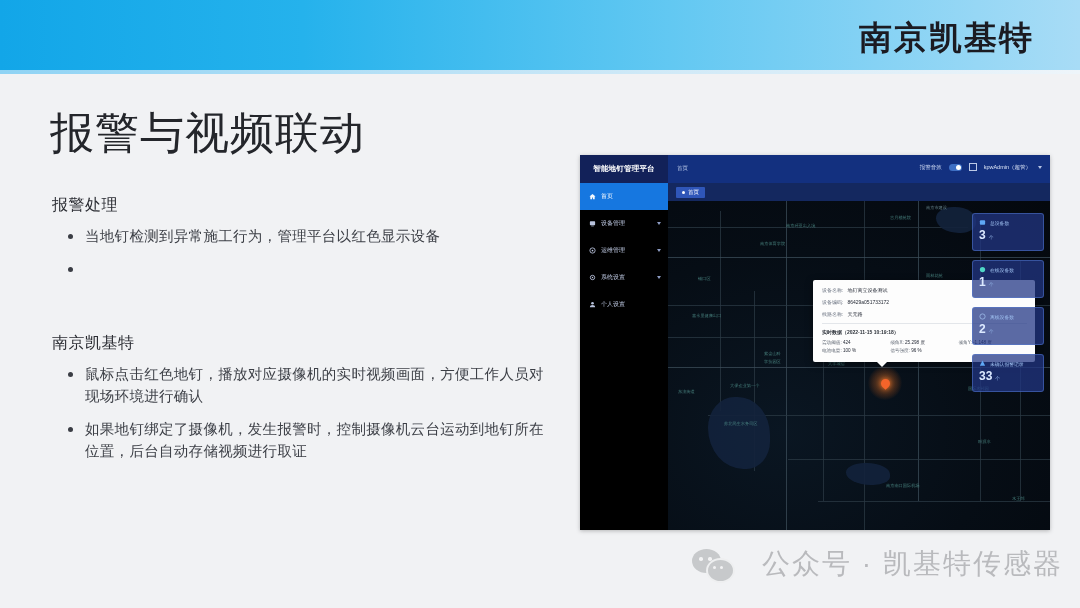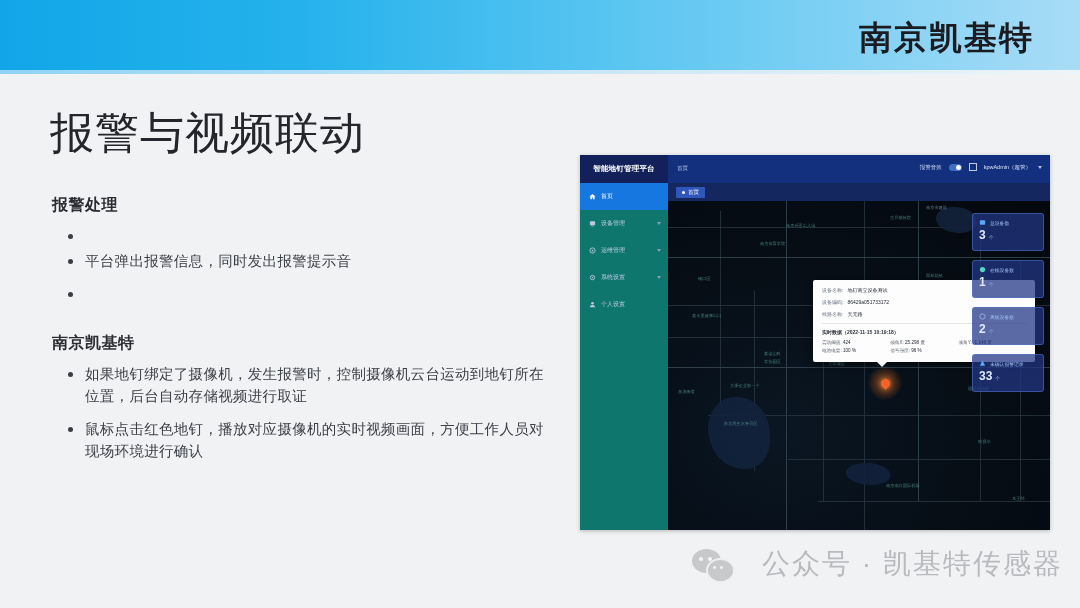--- a/index.html
+++ b/index.html
@@ -33,21 +33,21 @@
   
   .slide-title{
     position:absolute;left:50px;top:104px;
     font-size:44px;font-weight:400;color:#24262b;letter-spacing:1px;
     white-space:nowrap;
   }
   .section{position:absolute;left:52px;width:500px;}
   .sec-alarm{top:195px;}
   .sec-video{top:333px;}
   .sec-head{
-    font-size:16px;font-weight:700;color:#2b2d33;margin-bottom:9px;
+    font-size:16px;font-weight:400;color:#2b2d33;margin-bottom:9px;
     letter-spacing:.5px;
   }
   .bullet{
     display:flex;align-items:flex-start;margin-bottom:11px;
   }
   .dot{
     flex:0 0 auto;width:5px;height:5px;border-radius:50%;
     background:#3a3d44;margin:9px 12px 0 16px;
   }
   .btext{
@@ -56,21 +56,21 @@
 
   
   .shot{
     position:absolute;left:580px;top:155px;width:470px;height:375px;
     background:#0b1b3d;box-shadow:0 1px 4px rgba(0,0,0,.25);
     overflow:hidden;
   }
   
   .app-side{
     position:absolute;left:0;top:0;width:88px;height:375px;
-    background:#0f766e;
+    background:#000000;
   }
   .app-brand{
     height:28px;line-height:28px;text-align:center;
     background:#122159;color:#ffffff;font-size:7.5px;font-weight:700;
     letter-spacing:.2px;
   }
   .menu-item{
     height:27px;display:flex;align-items:center;gap:5px;
     padding:0 6px 0 9px;color:#c3cee8;font-size:6px;position:relative;
   }
@@ -201,39 +201,36 @@
   <div class="banner-brand">南京凯基特</div>
 </div>
 <div class="banner-underline"></div>
 
 <div class="slide-title">报警与视频联动</div>
 
 <div class="section sec-alarm">
   <div class="sec-head">报警处理</div>
   <div class="bullet">
     <span class="dot"></span>
-  </div>
-  <div class="bullet">
-    <span class="dot"></span>
-    <span class="btext">平台弹出报警信息，同时发出报警提示音</span>
+    <span class="btext">当地钉检测到异常施工行为，管理平台以红色显示设备</span>
   </div>
   <div class="bullet">
     <span class="dot"></span>
   </div>
 </div>
 
 <div class="section sec-video">
   <div class="sec-head">南京凯基特</div>
   <div class="bullet">
     <span class="dot"></span>
-    <span class="btext">如果地钉绑定了摄像机，发生报警时，控制摄像机云台运动到地钉所在位置，后台自动存储视频进行取证</span>
+    <span class="btext">鼠标点击红色地钉，播放对应摄像机的实时视频画面，方便工作人员对现场环境进行确认</span>
   </div>
   <div class="bullet">
     <span class="dot"></span>
-    <span class="btext">鼠标点击红色地钉，播放对应摄像机的实时视频画面，方便工作人员对现场环境进行确认</span>
+    <span class="btext">如果地钉绑定了摄像机，发生报警时，控制摄像机云台运动到地钉所在位置，后台自动存储视频进行取证</span>
   </div>
 </div>
 
 <div class="shot">
 
   <div class="app-side">
     <div class="app-brand">智能地钉管理平台</div>
 
     <div class="menu-item active">
       <svg class="mi-icon" viewBox="0 0 16 16">

